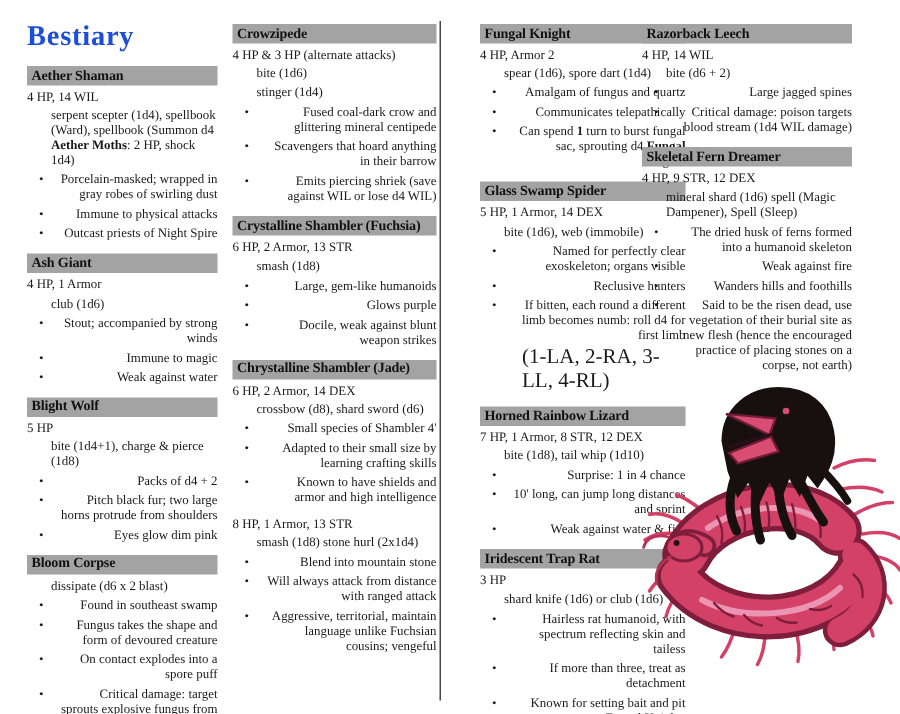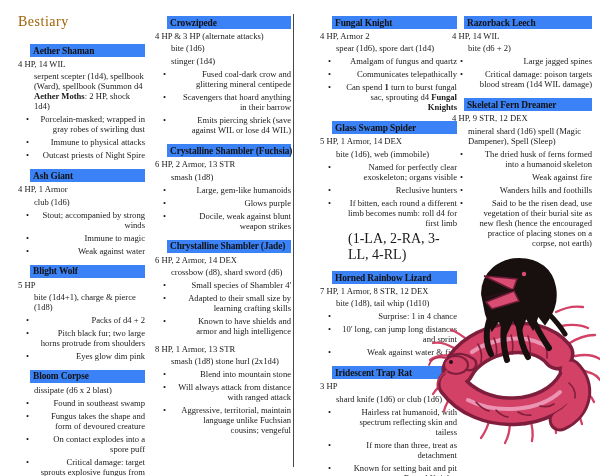--- a/index.html
+++ b/index.html
@@ -4,36 +4,36 @@
 <style>
   html,body { margin:0; padding:0; }
   body {
     position:relative; width:600px; height:476px;
     background:#ffffff; overflow:hidden;
     font-family:"Liberation Serif", serif; color:#1a1a1a;
     -webkit-font-smoothing:antialiased;
   }
   .page-title {
     position:absolute; left:18px; top:14px; margin:0;
-    font-size:14px; font-weight:normal; letter-spacing:0.5px;
-    color:#a16207;
+    font-size:19px; font-weight:bold; letter-spacing:0.5px;
+    color:#1d4ed8;
   }
   .divider {
     position:absolute; left:293px; top:14px; width:1px; height:453px;
     background:#474747;
   }
   .col { position:absolute; }
   .col-1 { left:18px;  top:44px; width:127px; }
   .col-2 { left:155px; top:16px; width:136px; }
   .col-3 { left:320px; top:16px; width:137px; }
-  .col-4 { left:452px; top:16px; width:140px; }
+  .col-4 { left:428px; top:16px; width:140px; }
   .monster { margin:0 0 8px 0; }
   .mhead {
-    margin:0 0 3px 12px; padding:1.5px 3px;
-    background:#3b82f6; color:#111;
+    margin:0 0 3px 0; padding:1.5px 3px;
+    background:#a3a3a3; color:#111;
     font-size:9.4px; font-weight:bold; letter-spacing:-0.1px;
     white-space:nowrap; overflow:visible;
   }
   .stats  { margin:0 0 2.5px 0; font-size:8.6px; line-height:1.16; }
   .attack { margin:0 0 3px 16px;  font-size:8.6px; line-height:1.16;font-family:Liberation Serif, serif; }
   .trait  { display:flex; margin:0 0 3px 0; padding-left:8px; }
   .trait .dot { width:14px; flex:0 0 14px; font-size:8.6px; line-height:1.16; }
   .ttext  { flex:1; font-size:8.6px; line-height:1.16;text-align:right; }
   .note   { margin:-1px 0 3px 28px; font-size:14px; line-height:1.16; }
   .illustration { position:absolute; left:420px; top:252px; }

